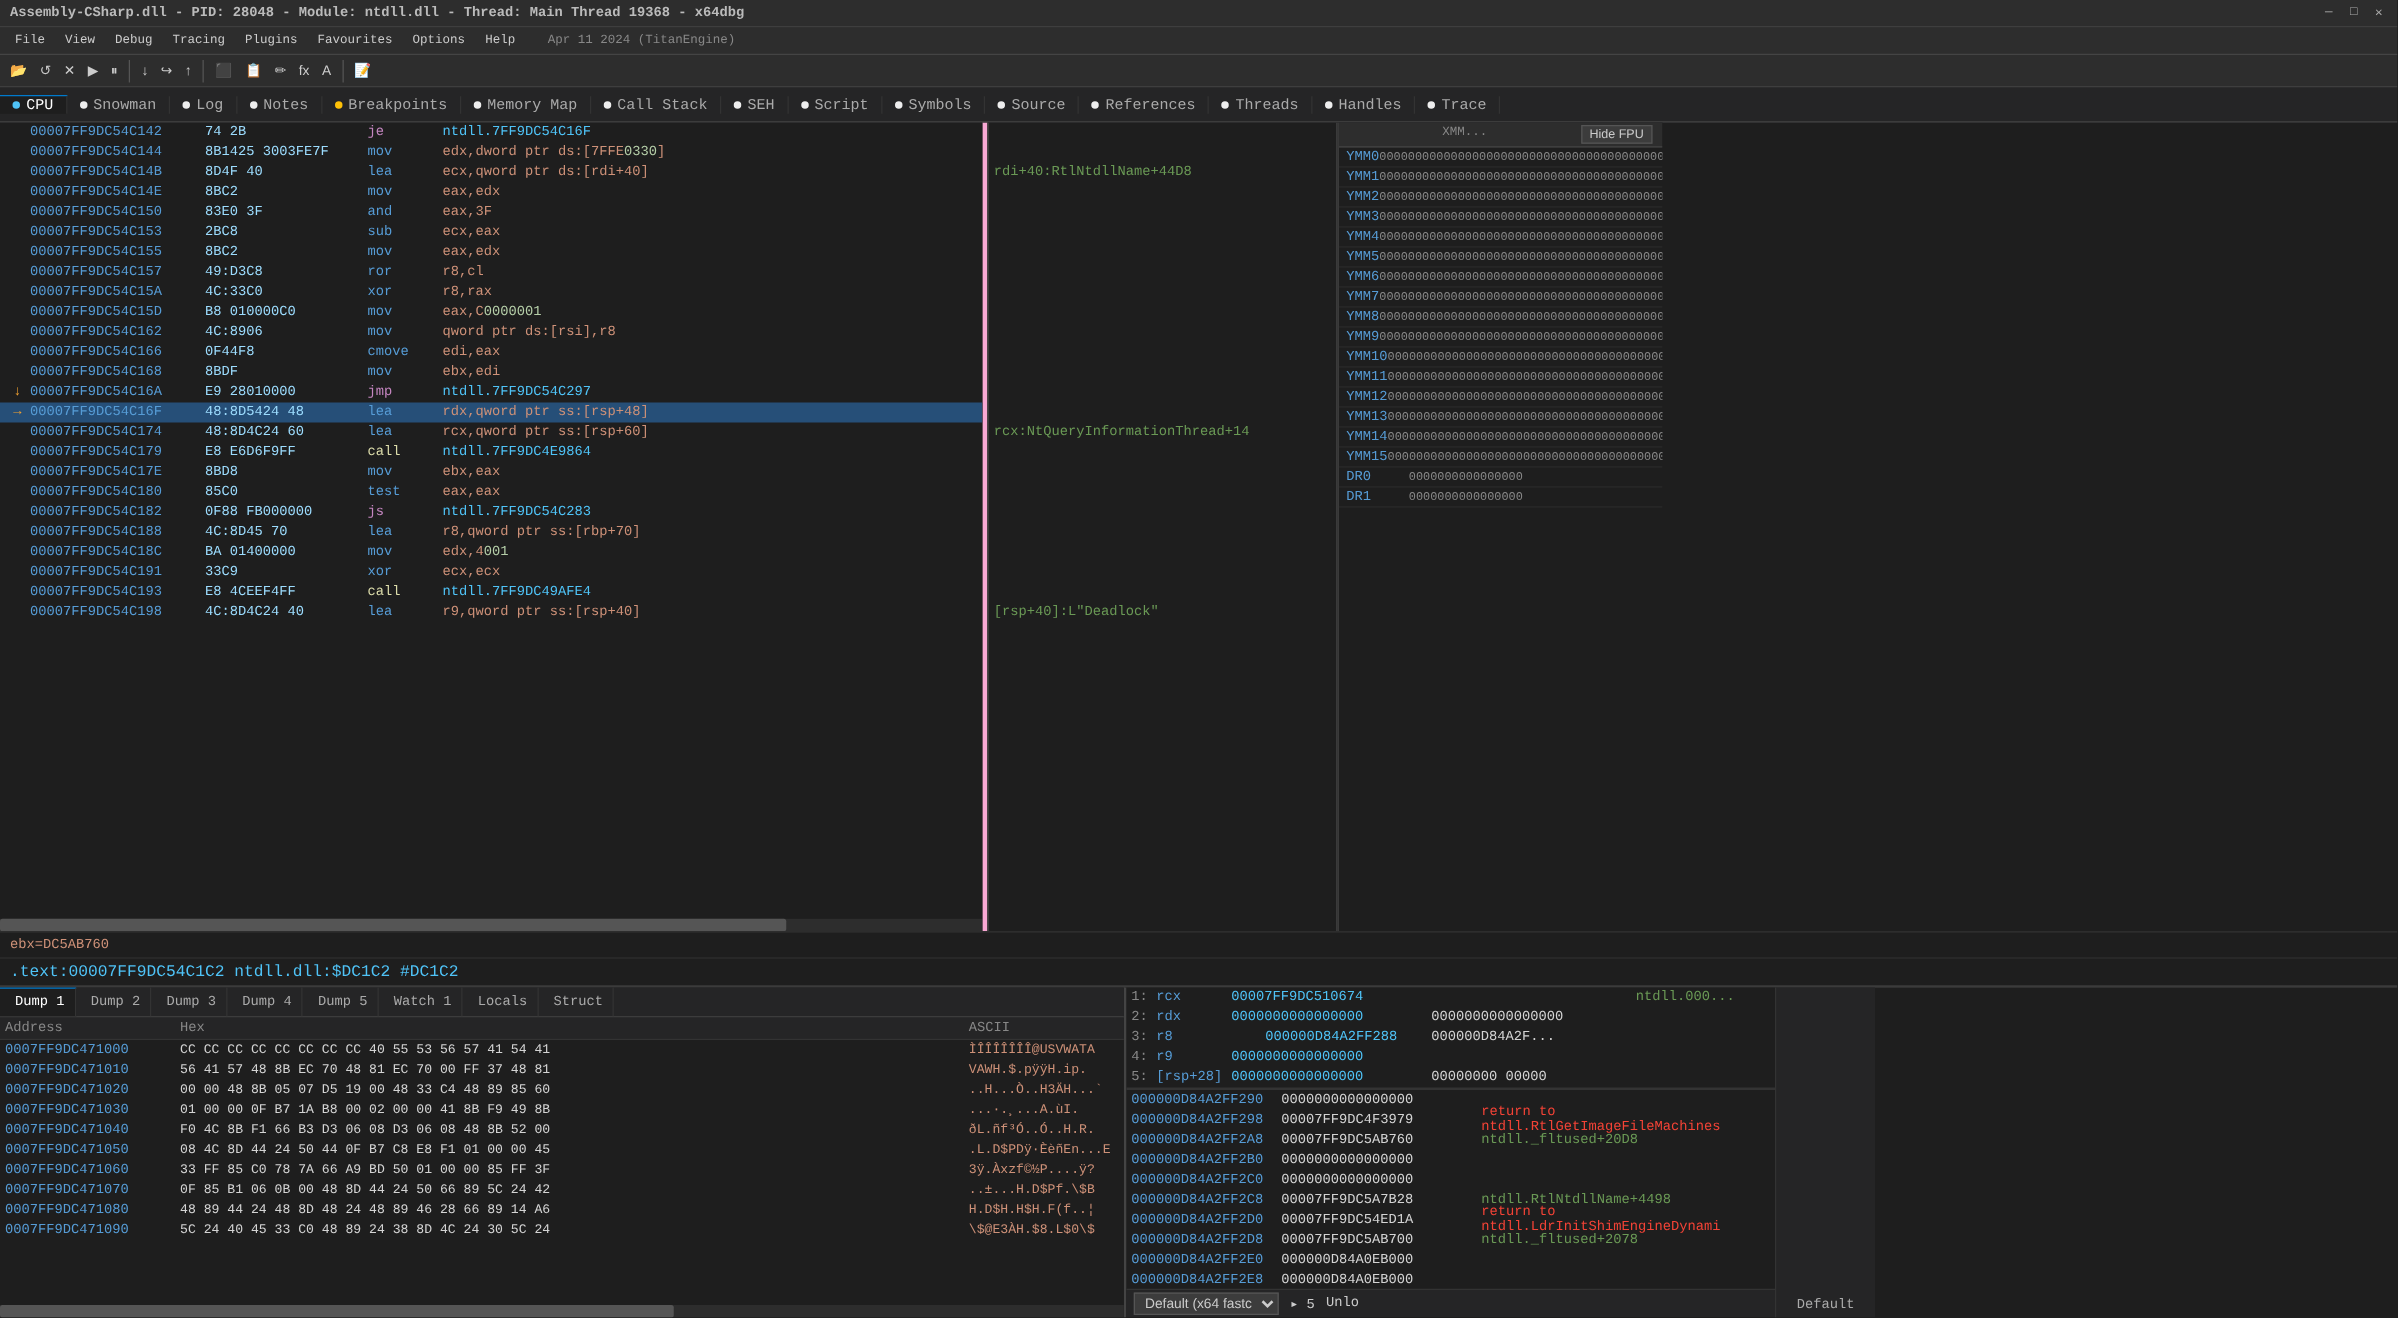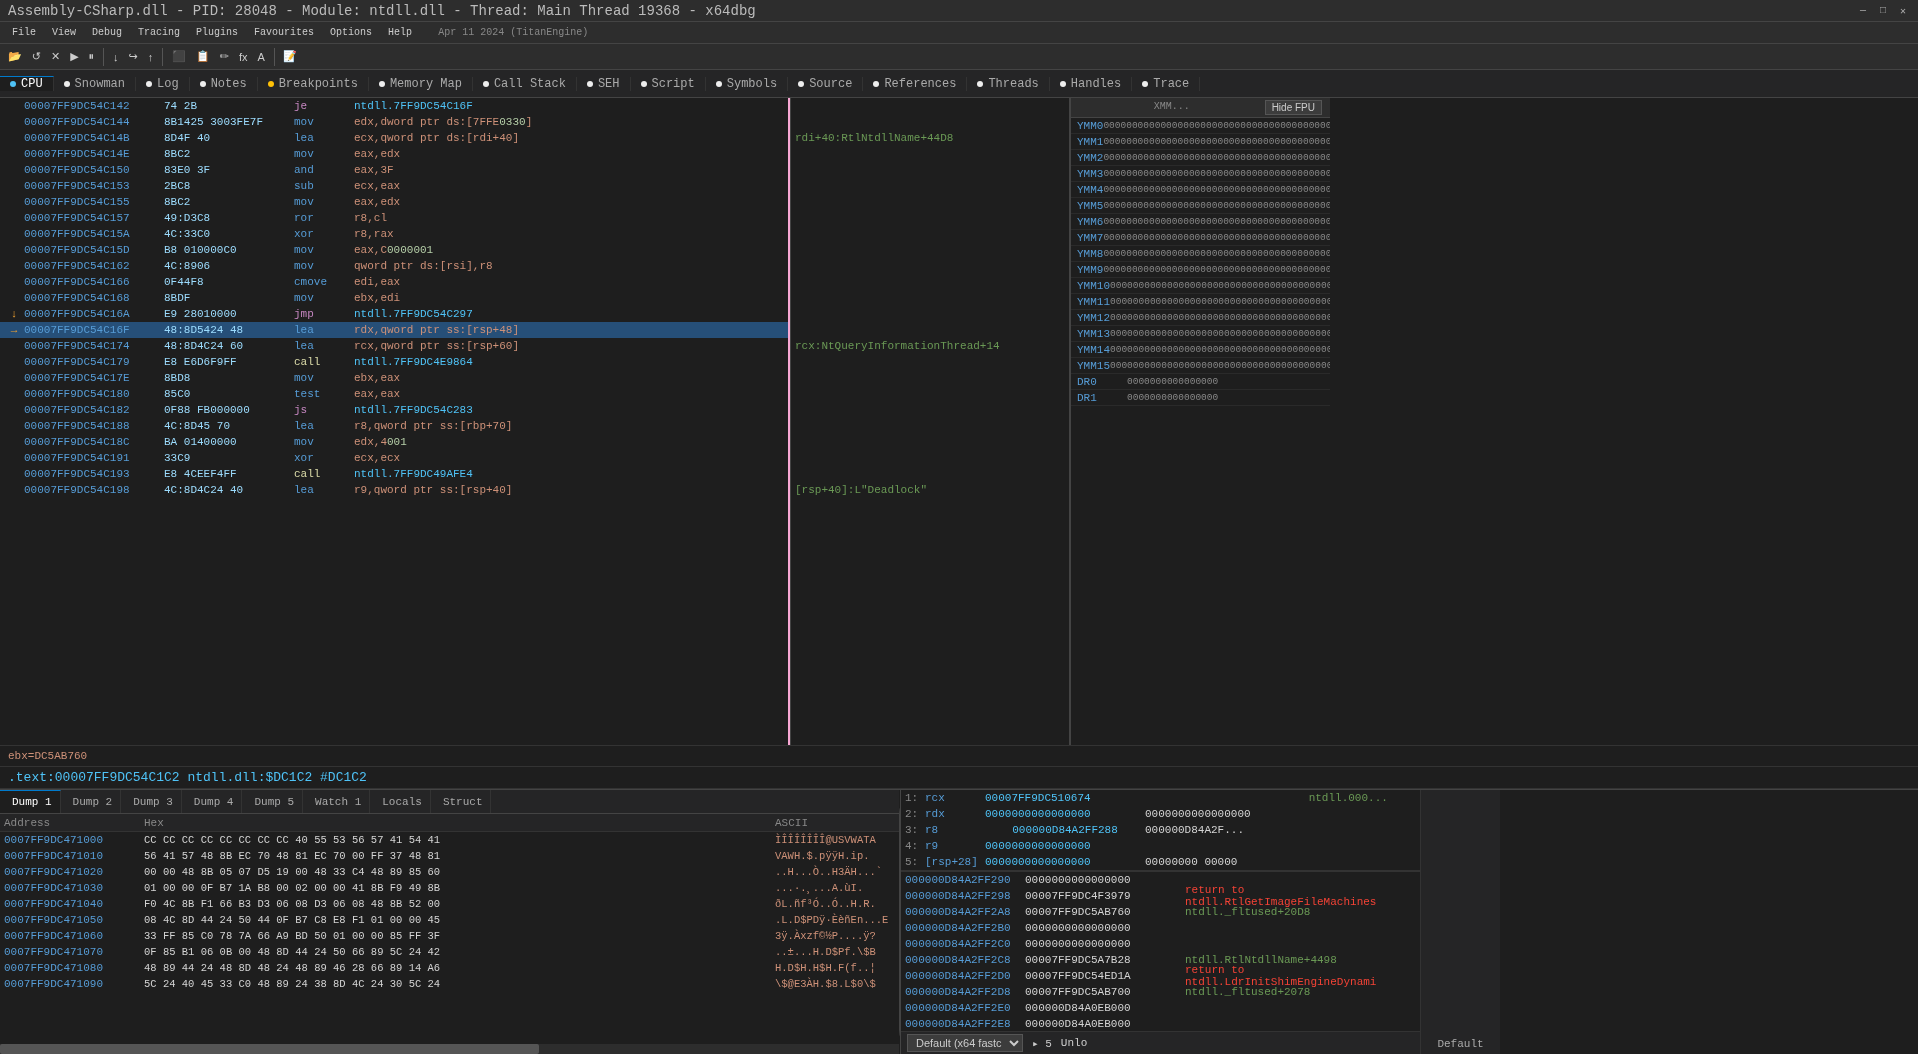--- a/index.html
+++ b/index.html
@@ -16,21 +16,21 @@
       background: #2d2d2d;
       color: #ccc;
       padding: 2px 8px;
       font-size: 11px;
       display: flex;
       align-items: center;
       justify-content: space-between;
       height: 22px;
       border-bottom: 1px solid #444;
     }
-    .title-bar .title-text { color: #bbb; font-size: 14px; }
+    .title-bar .title-text { color: #bbb; font-size: 11px; font-weight: bold; }
     .title-bar .window-controls { display: flex; gap: 6px; }
     .window-controls span {
       width: 14px; height: 14px; display: inline-flex; align-items: center;
       justify-content: center; cursor: pointer; color: #aaa; font-size: 10px;
     }
     .menu-bar {
       background: #2d2d2d;
       display: flex;
       gap: 0;
       height: 22px;
@@ -93,22 +93,22 @@
       display: inline-block;
     }
     .tab .tab-dot.blue { background: #4fc3f7; }
     .tab .tab-dot.yellow { background: #ffc107; }
     .tab .tab-dot.white { background: #eee; }
 
     
     .disasm-panel {
       flex: 0 0 790px;
       display: flex;
-      flex-direction: row;
-      border-right: 2px solid #f9a8d4;
+      flex-direction: column;
+      border-right: 4px solid #f9a8d4;
       overflow: hidden;
     }
     .disasm-content {
       flex: 1;
       overflow: hidden;
       background: #1e1e1e;
     }
     .disasm-row {
       display: flex;
       align-items: center;
@@ -211,21 +211,20 @@
       color: #4fc3f7;
       border-bottom: 1px solid #333;
     }
 
     
     .dump-section {
       flex: 0 0 900px;
       display: flex;
       flex-direction: column;
       border-right: 1px solid #444;
-      border-radius: 24px;
     }
     .dump-tabs {
       display: flex;
       background: #252526;
       height: 24px;
       border-bottom: 1px solid #444;
     }
     .dump-tab {
       display: flex;
       align-items: center;

